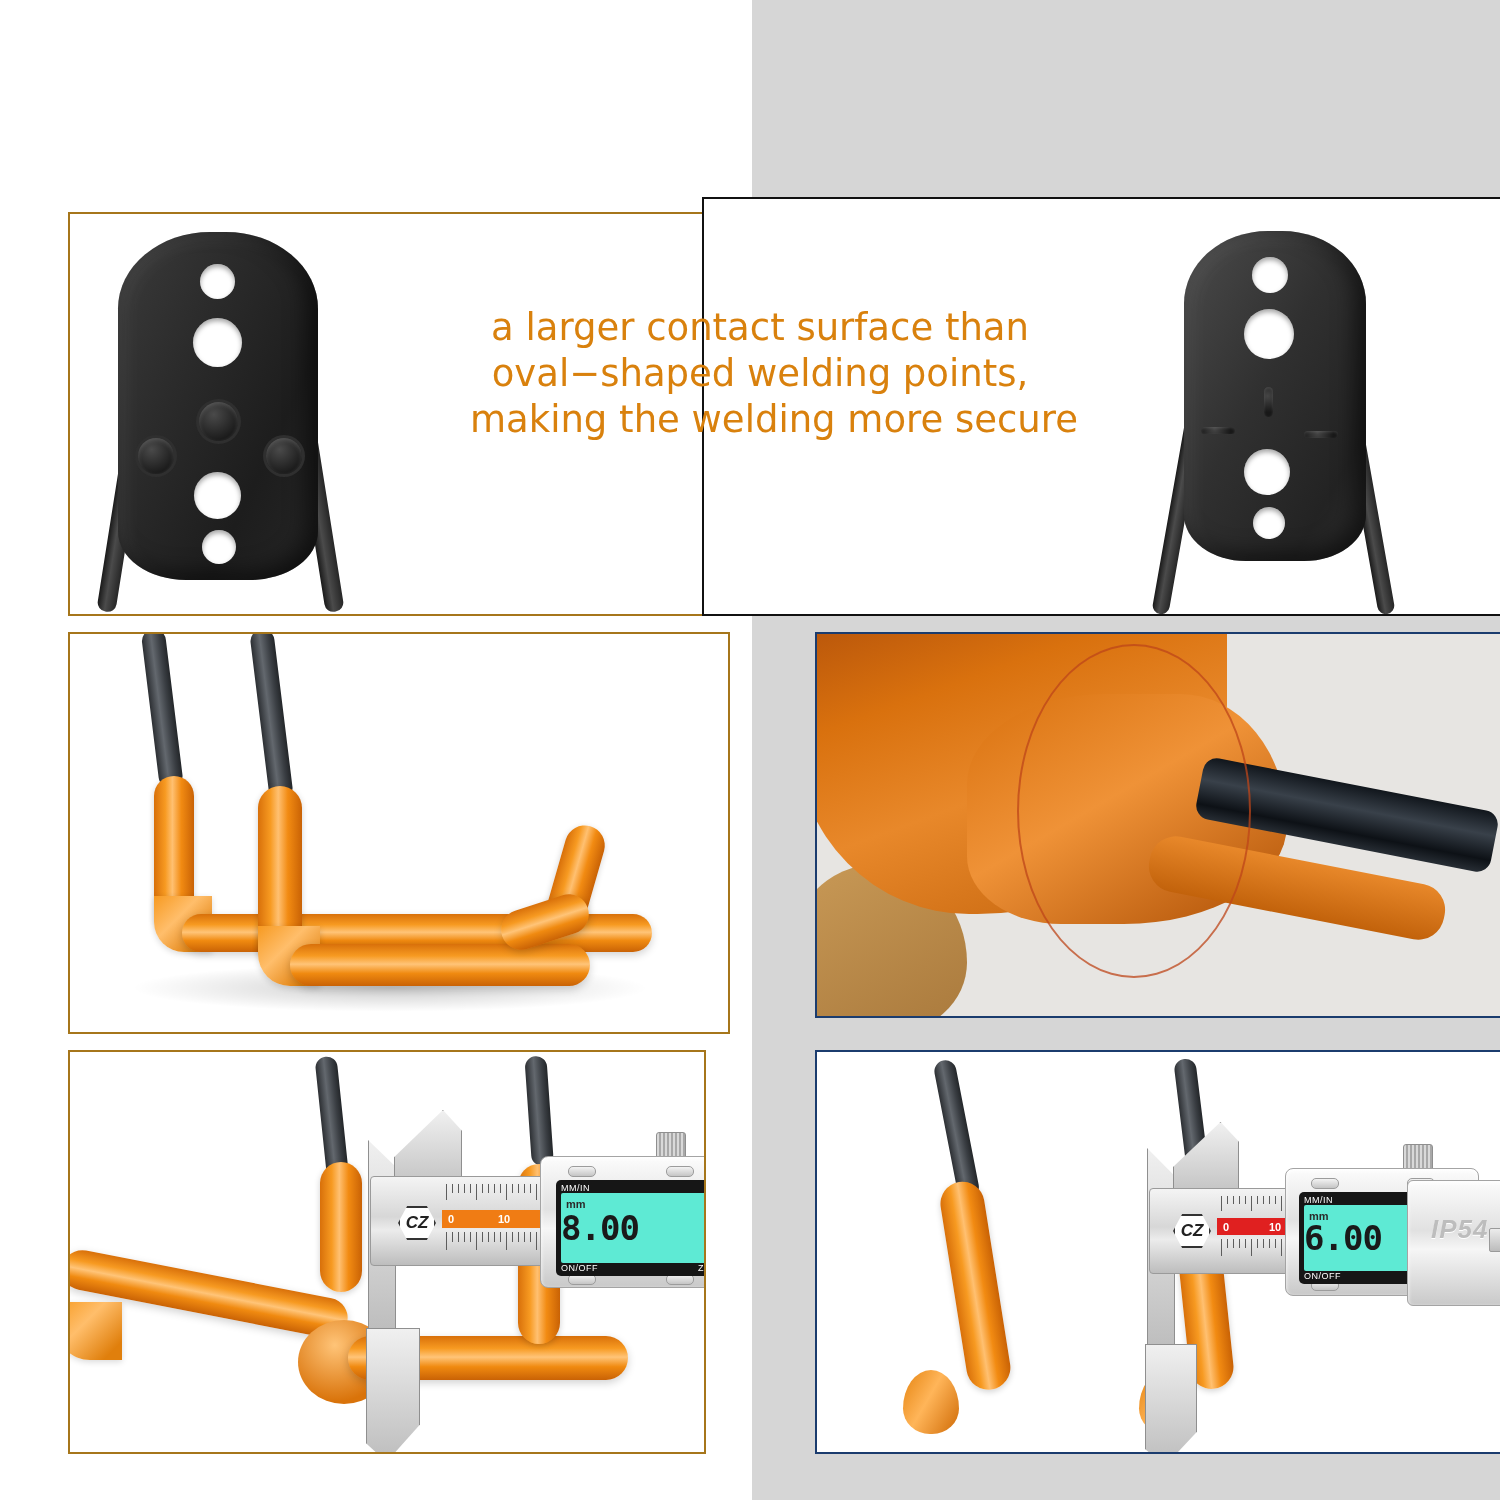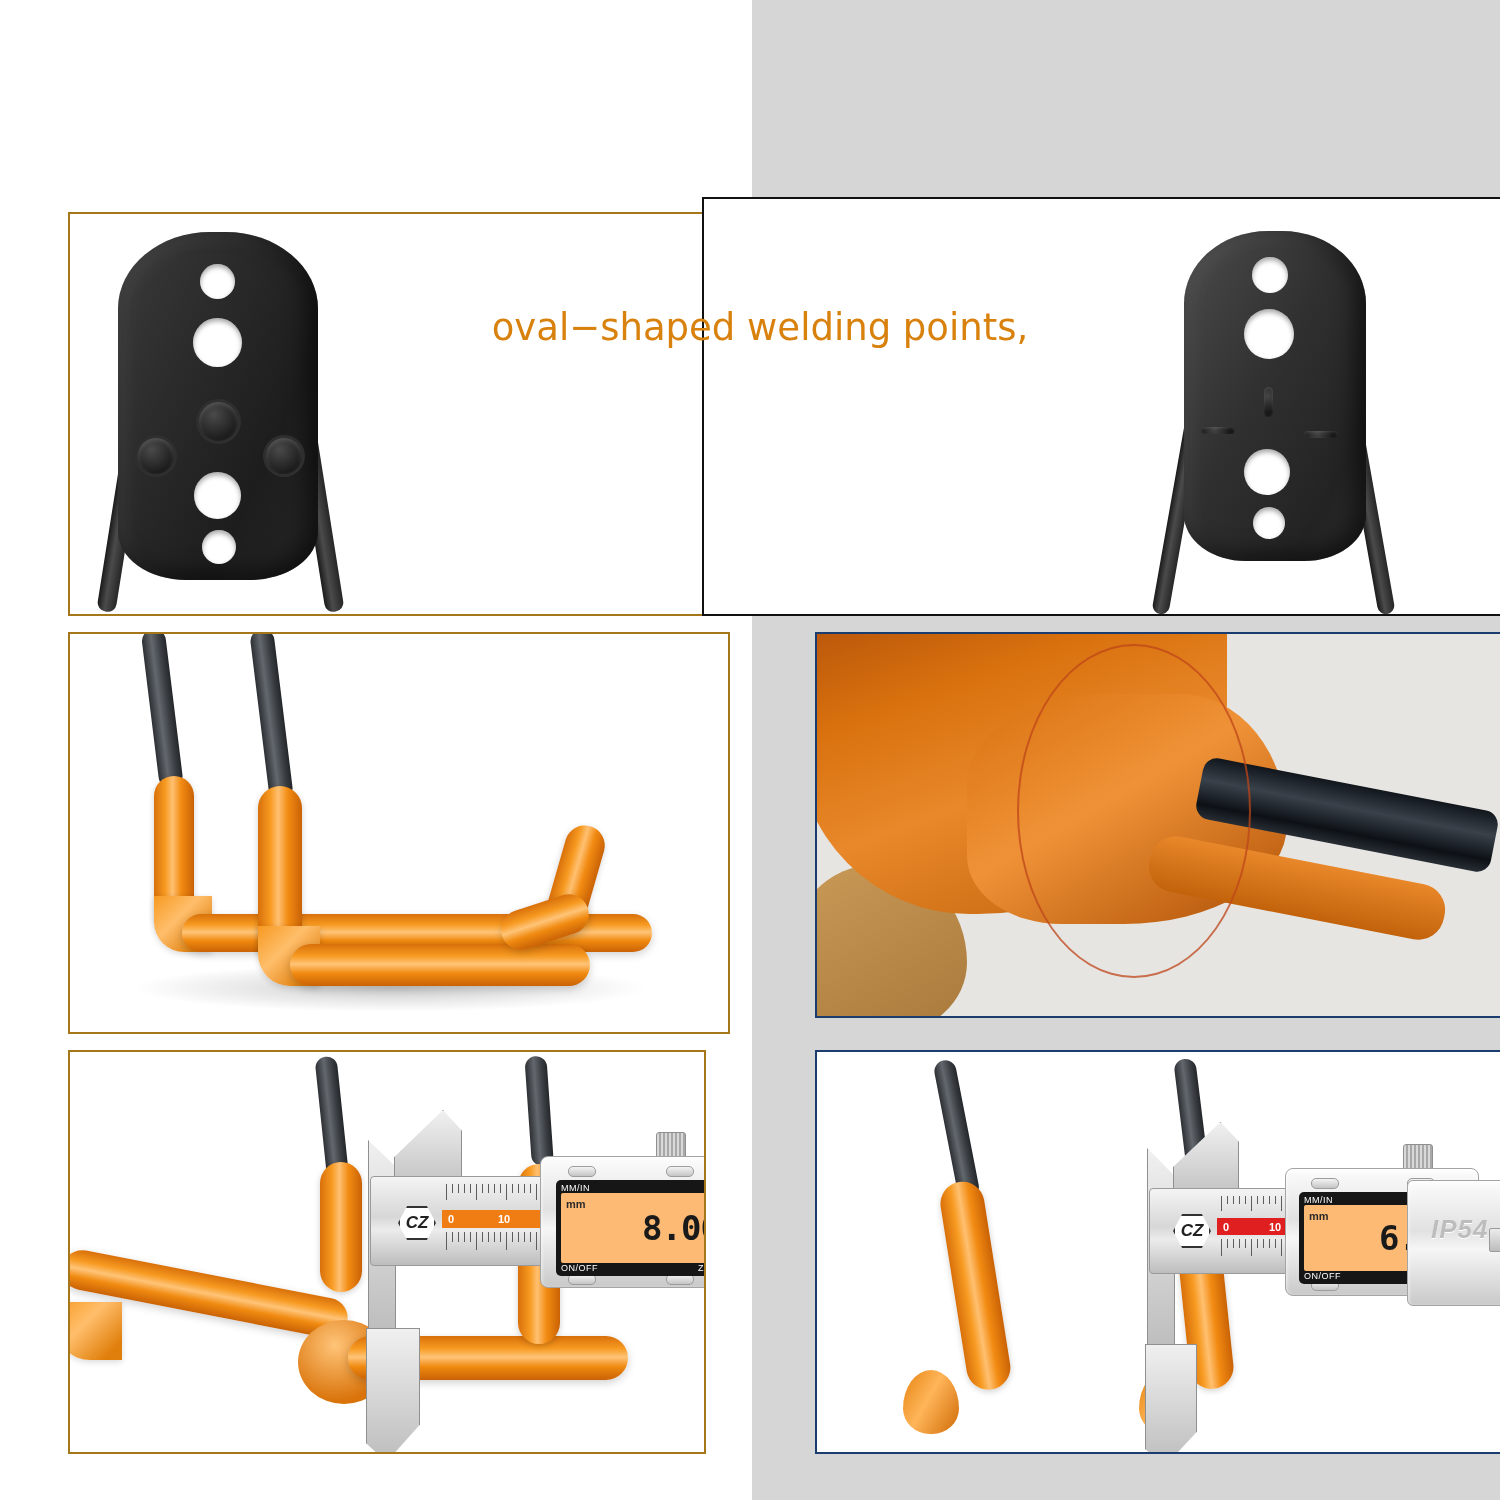--- a/index.html
+++ b/index.html
@@ -116,22 +116,22 @@
         clip-path:polygon(24% 0,76% 0,100% 50%,76% 100%,24% 100%,0 50%);
         border:2px solid #333;display:flex;align-items:center;justify-content:center;
         font-weight:bold;font-size:17px;color:#222;font-style:italic;}
   .cal-body{position:absolute;border-radius:8px;
         background:linear-gradient(180deg,#fcfcfc,#e1e1e1 40%,#f6f6f6 55%,#c9c9c9 100%);
         border:1px solid #a4a4a4;
         box-shadow:inset 0 2px 4px rgba(255,255,255,.9);}
   .lcd{position:absolute;background:#161616;border-radius:5px;padding:3px 5px;
         display:flex;flex-direction:column;justify-content:space-between;}
   .lcd-row{display:flex;justify-content:space-between;font-size:9px;color:#ffffff;letter-spacing:.5px;}
-  .lcd-screen{flex:1;background:#fdba74;border-radius:2px;position:relative;
-        display:flex;align-items:center;justify-content:flex-end;padding-right:5px;}
+  .lcd-screen{flex:1;background:#5eead4;border-radius:2px;position:relative;
+        display:flex;align-items:center;justify-content:flex-start;padding-right:5px;}
   .lcd-unit{position:absolute;left:5px;top:5px;font-size:11px;color:#2b2b2b;font-weight:bold;}
   .lcd-val{font-family:"DejaVu Sans Mono","Liberation Mono",monospace;
         font-weight:bold;font-size:34px;color:#1a1a1a;letter-spacing:-1px;line-height:1;}
   .cal-btn{position:absolute;width:26px;height:9px;border-radius:5px;
         background:linear-gradient(180deg,#f3f3f3,#c5c5c5);border:1px solid #9c9c9c;}
   .cal-jaw{position:absolute;background:linear-gradient(180deg,#f0f0f0,#bdbdbd);
         border:1px solid #8f8f8f;}
   .cal-thumb{position:absolute;border-radius:3px;
         background:repeating-linear-gradient(90deg,#d9d9d9 0 2px,#a8a8a8 2px 4px);
         border:1px solid #8f8f8f;}
@@ -190,21 +190,23 @@
       <div class="hole" style="left:540px;top:250px;width:46px;height:46px;"></div>
       <div class="hole" style="left:549px;top:308px;width:32px;height:32px;"></div>
 
       <div class="weld-oval" style="left:560px;top:188px;width:9px;height:30px;border-radius:5px;"></div>
       <div class="weld-oval" style="left:497px;top:228px;width:34px;height:7px;border-radius:4px;"></div>
       <div class="weld-oval" style="left:600px;top:232px;width:34px;height:7px;border-radius:4px;"></div>
     </div>
   </div>
 
   <div class="caption">
+    <div>a larger contact surface than</div>
     <div>oval−shaped welding points,</div>
+    <div>making the welding more secure</div>
   </div>
 
   <div class="panel panel-gold p-mid-left">
     <div class="hk">
       <div class="shadow-soft" style="left:60px;top:330px;width:520px;height:48px;"></div>
 
       <div class="arm" style="left:90px;top:-6px;width:24px;height:160px;transform:rotate(-7deg);transform-origin:bottom center;"></div>
       <div class="hk-v" style="left:84px;top:142px;width:40px;height:158px;"></div>
       <div class="hk-elbow" style="left:84px;top:262px;width:58px;height:56px;border-radius:0 0 0 30px;"></div>
       <div class="hk-h" style="left:112px;top:280px;width:470px;height:38px;"></div>

